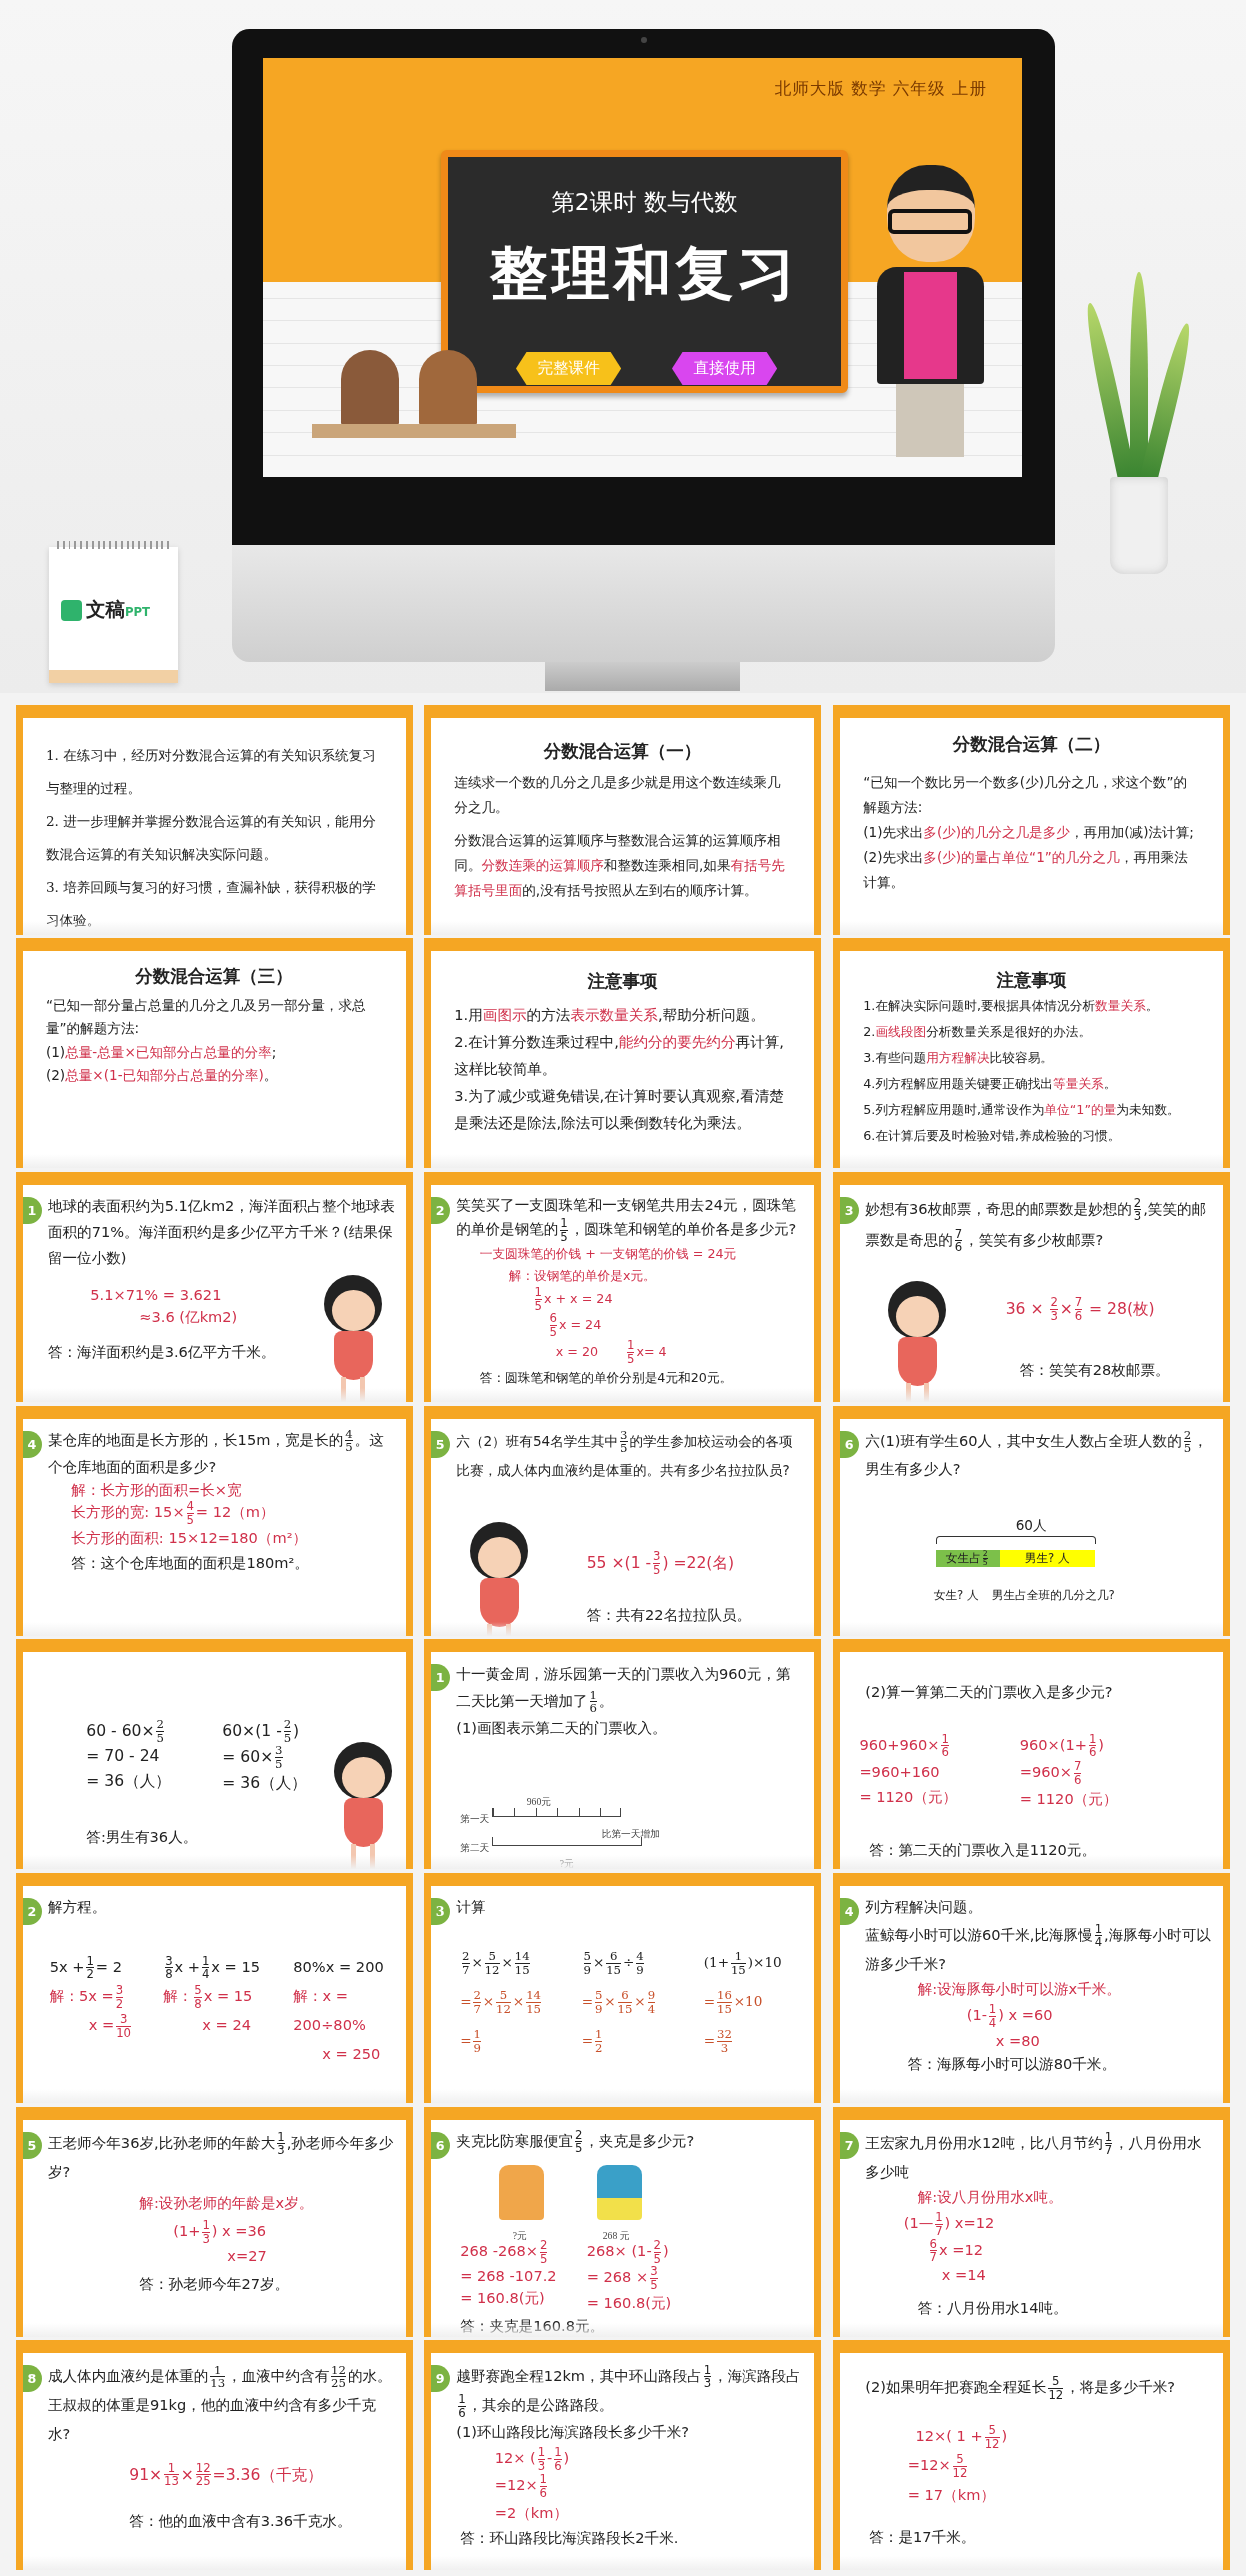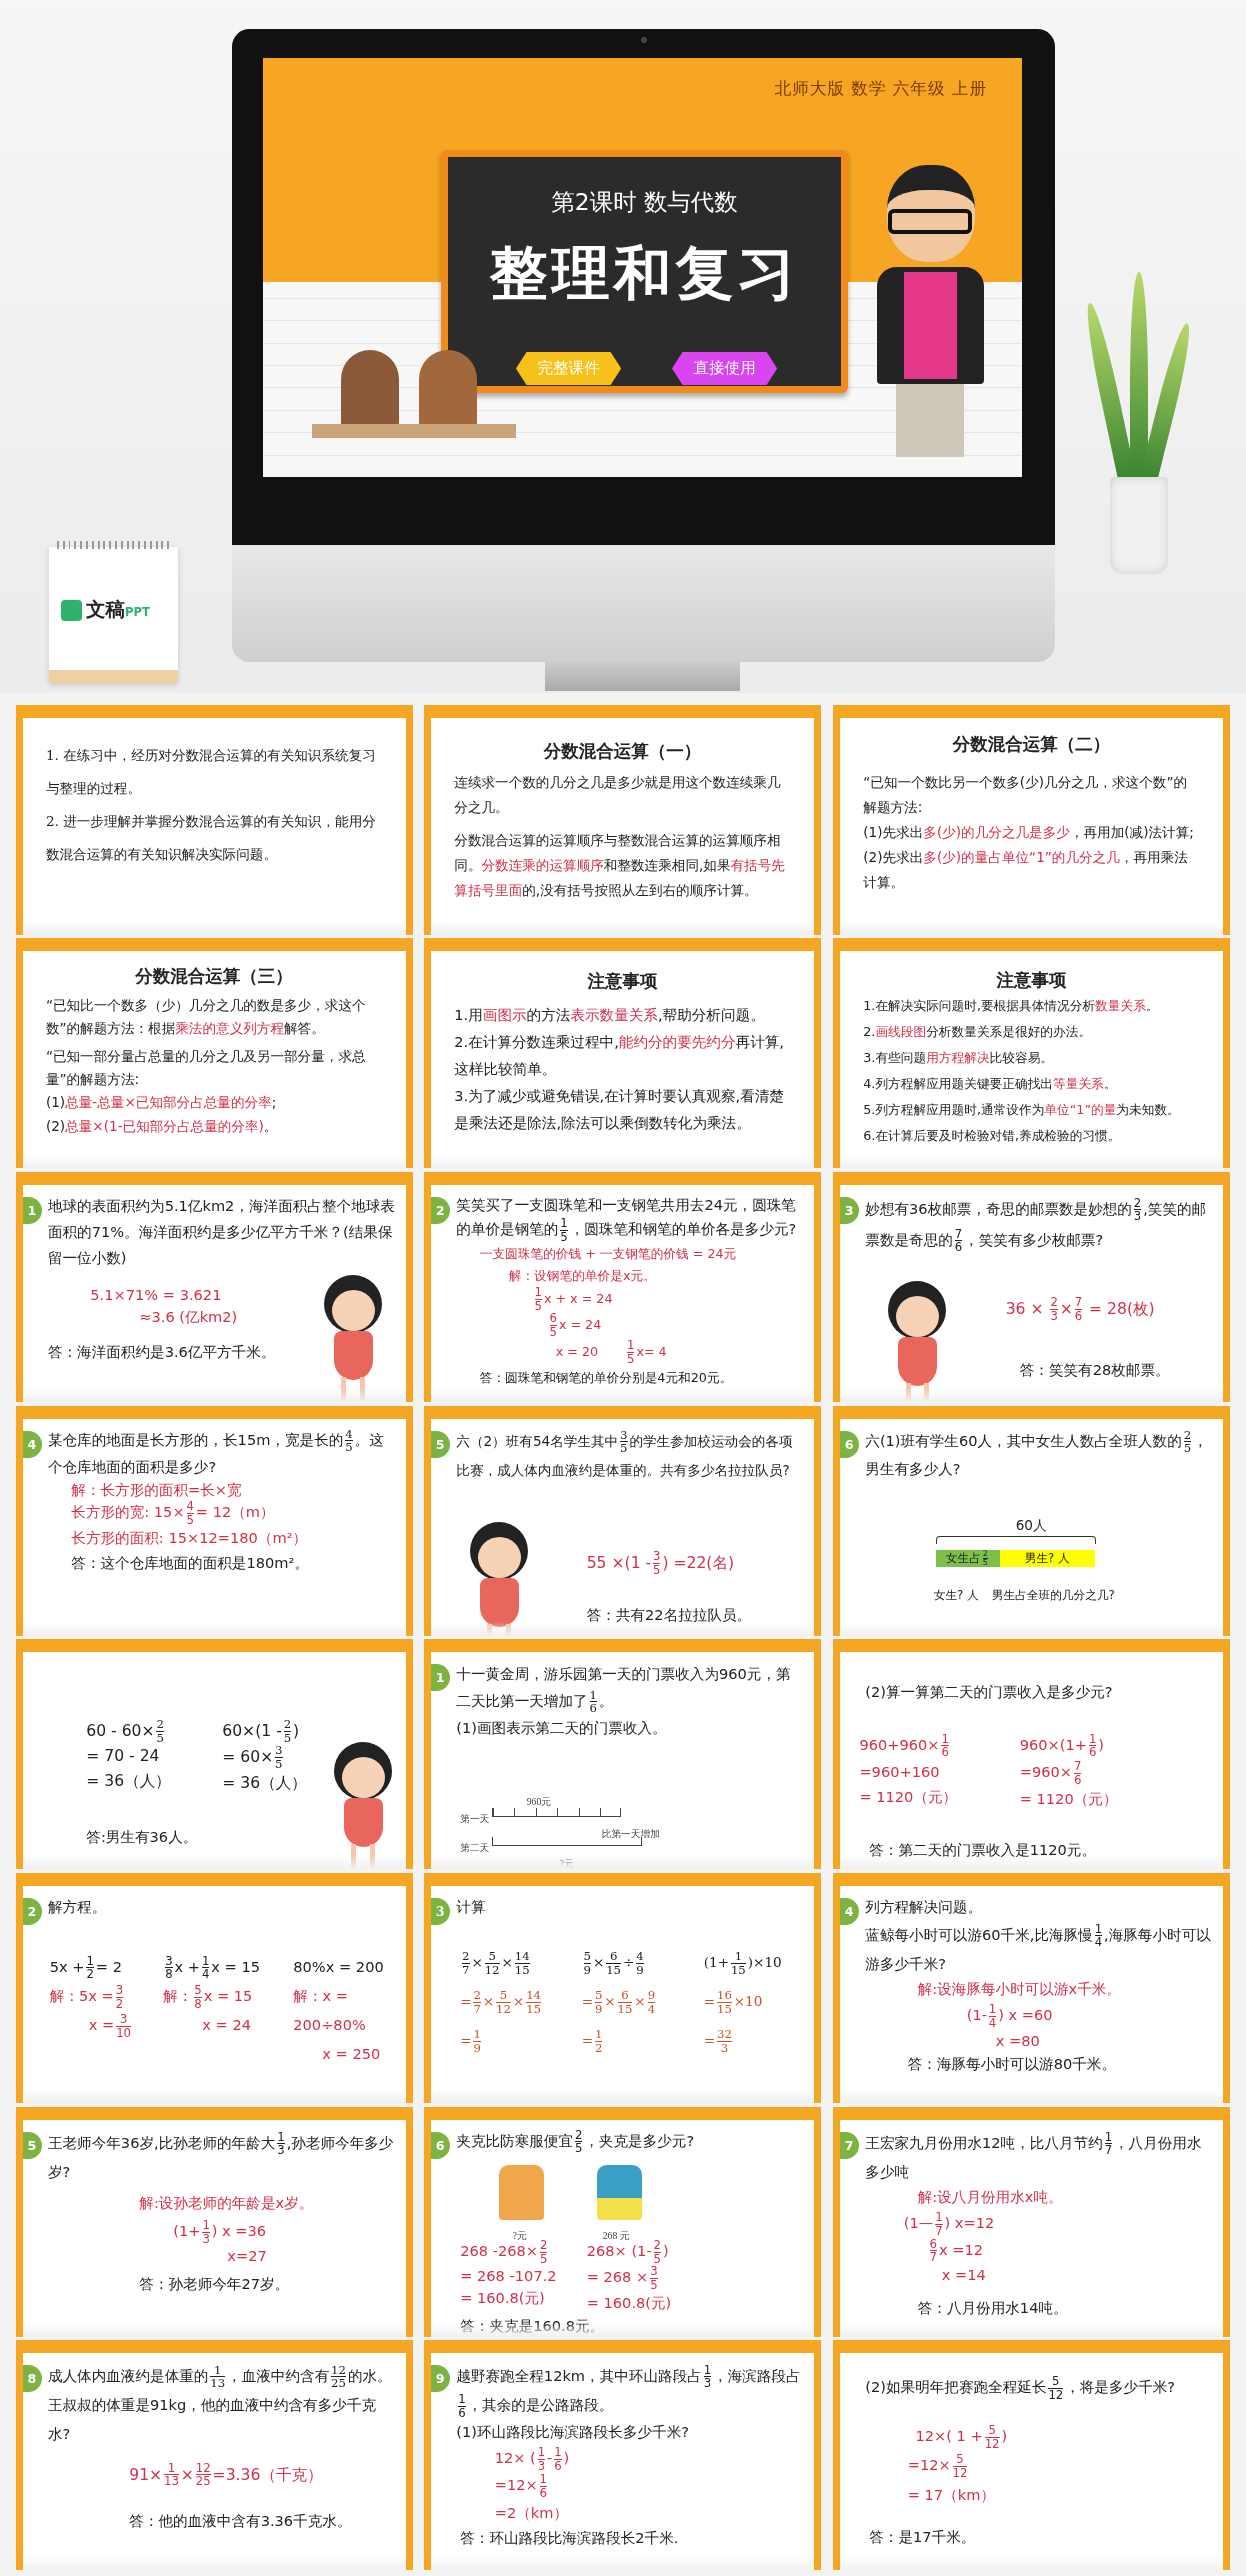--- a/index.html
+++ b/index.html
@@ -102,20 +102,21 @@
   <div class="calendar">
     <div class="rings"></div>
     <div class="logo"><span class="mark"></span><span>文稿</span><span class="ppt">PPT</span></div>
   </div>
 </div>
 
 <div class="card" style="left:15.6px;top:705px">
   <div class="inner serif" style="padding:13.6px 13.6px 0;font-size:13.6px;line-height:33px">
     <div>1. 在练习中，经历对分数混合运算的有关知识系统复习与整理的过程。</div>
     <div>2. 进一步理解并掌握分数混合运算的有关知识，能用分数混合运算的有关知识解决实际问题。</div>
+    <div>3. 培养回顾与复习的好习惯，查漏补缺，获得积极的学习体验。</div>
   </div>
 </div>
 <div class="card" style="left:424px;top:705px">
   <div class="inner" style="padding:7.8px 13.6px 0">
     <h3>分数混合运算（一）</h3>
     <p style="margin-bottom:7.8px">连续求一个数的几分之几是多少就是用这个数连续乘几分之几。</p>
     <p><span>分数混合运算的运算顺序与整数混合运算的运算顺序相同。</span><span class="red">分数连乘的运算顺序</span><span>和整数连乘相同,如果</span><span class="red">有括号先算括号里面</span><span>的,没有括号按照从左到右的顺序计算。</span></p>
   </div>
 </div>
 <div class="card" style="left:833px;top:705px">
@@ -123,21 +124,20 @@
     <h3>分数混合运算（二）</h3>
     <p style="margin-top:13.6px">“已知一个数比另一个数多(少)几分之几，求这个数”的解题方法:</p>
     <p><span>(1)先求出</span><span class="red">多(少)的几分之几是多少</span><span>，再用加(减)法计算;</span></p>
     <p><span>(2)先求出</span><span class="red">多(少)的量占单位“1”的几分之几</span><span>，再用乘法计算。</span></p>
   </div>
 </div>
 
 <div class="card" style="left:15.6px;top:938px">
   <div class="inner" style="padding:0 13.6px;line-height:23.4px">
     <h3>分数混合运算（三）</h3>
-    <p><span>“已知比一个数多（少）几分之几的数是多少，求这个数”的解题方法：根据</span><span class="red">乘法的意义列方程</span><span>解答。</span></p>
     <p style="margin-top:3.9px">“已知一部分量占总量的几分之几及另一部分量，求总量”的解题方法:</p>
     <p><span>(1)</span><span class="red">总量-总量×已知部分占总量的分率</span><span>;</span></p>
     <p><span>(2)</span><span class="red">总量×(1-已知部分占总量的分率)</span><span>。</span></p>
   </div>
 </div>
 <div class="card" style="left:424px;top:938px">
   <div class="inner" style="padding:3.9px 13.6px;font-size:14.6px;line-height:27px">
     <h3>注意事项</h3>
     <p><span>1.用</span><span class="red">画图示</span><span>的方法</span><span class="red">表示数量关系</span><span>,帮助分析问题。</span></p>
     <p><span>2.在计算分数连乘过程中,</span><span class="red">能约分的要先约分</span><span>再计算,这样比较简单。</span></p>

